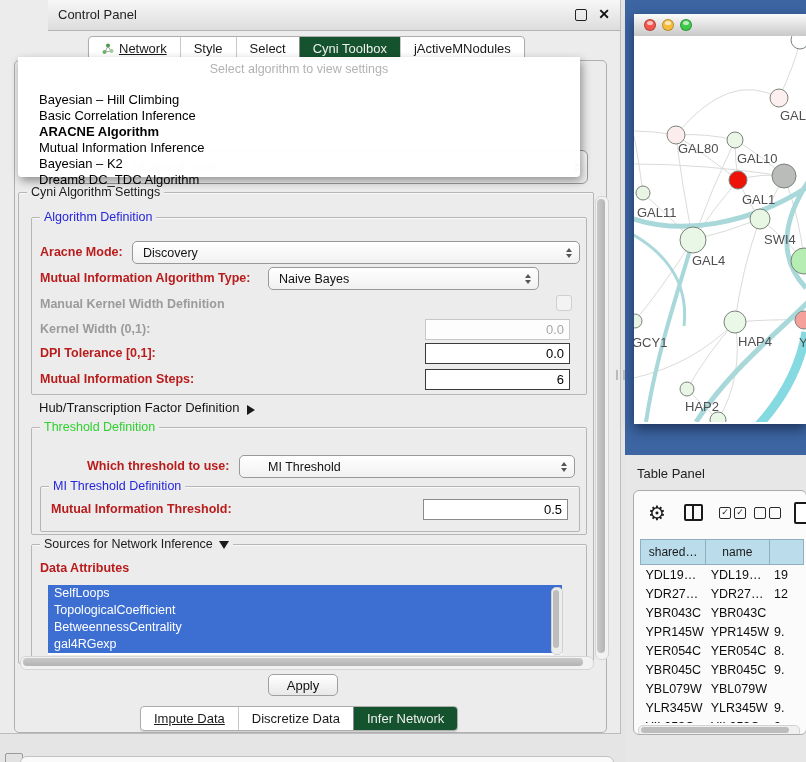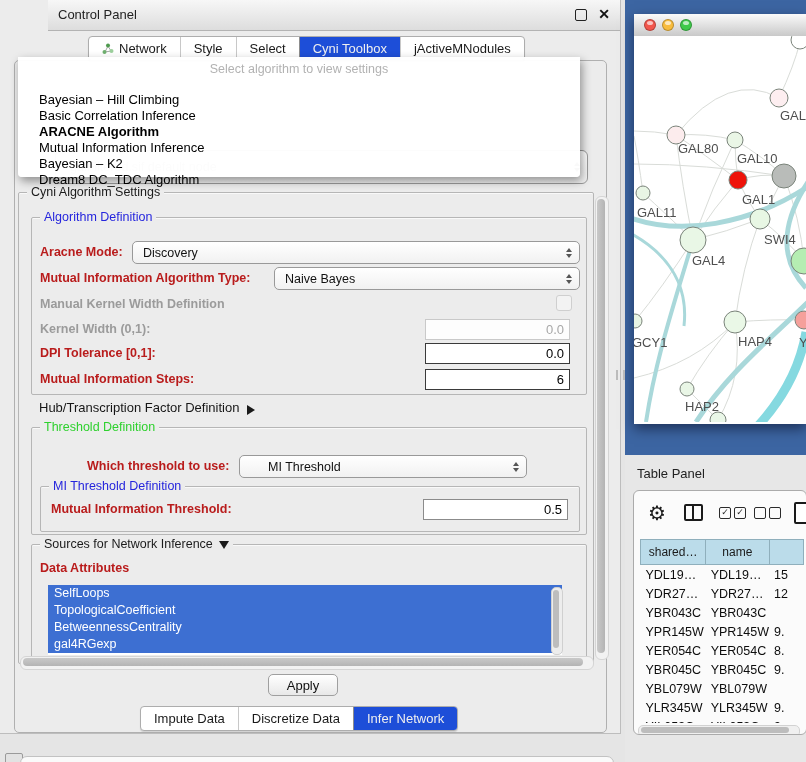--- a/index.html
+++ b/index.html
@@ -17,22 +17,22 @@
   #cp-title { position:absolute; left:10px; top:7px; font-size:13px; color:#222; }
   #float-btn { position:absolute; right:33px; top:9px; width:10px; height:10px;
     border:1.5px solid #222; border-radius:2px; background:transparent; }
   #close-btn { position:absolute; right:10px; top:6px; font-size:14px; font-weight:bold; color:#111; }
 
   
   .segmented { display:flex; background:#ffffff; border:1px solid #adadad; border-radius:4px;
     height:23px; overflow:hidden; box-shadow:0 1px 1px rgba(0,0,0,0.12); }
   .segmented .seg { display:flex; align-items:center; gap:5px; padding:0 13px; font-size:13px;
     color:#1a1a1a; border-left:1px solid #c8c8c8; white-space:nowrap; }
-  .segmented .seg:first-child { border-left:none; }
-  .segmented .seg.sel { background:#1d4ed8; color:#efefef; border-left-color:#8d8d8d; }
+  .segmented .seg:first-child { border-left:none;text-decoration:underline; }
+  .segmented .seg.sel { background:#14532d; color:#efefef; border-left-color:#8d8d8d; }
   #top-tabs { position:absolute; left:88px; top:36px; }
   #bottom-tabs { position:absolute; left:140px; top:706px; }
 
   #panel-body { position:absolute; left:14px; top:60px; width:591px; height:671px;
     background:#ececec; border:1px solid #b0b0b0; border-radius:5px; }
 
   
   #bg-combo { position:absolute; left:55px; top:150px; width:517px; height:32px; z-index:2;
     background:linear-gradient(#ffffff,#f0f0f0); border:1px solid #9b9b9b; border-radius:6px;
     display:flex; align-items:center; padding-left:14px; color:#9a9a9a; font-size:12.5px; }
@@ -211,21 +211,21 @@
       <span class="lbl" style="left:8px;top:27px;">Aracne Mode:</span>
       <div class="combo" style="left:100px;top:23px;width:448px;">
         <span>Discovery</span>
         <span class="stepper">
             <span class="tri-up"></span>
             <span class="tri-down"></span>
           </span>
       </div>
 
       <span class="lbl" style="left:8px;top:53px;">Mutual Information Algorithm Type:</span>
-      <div class="combo" style="left:242px;top:49px;width:306px;">
+      <div class="combo" style="left:236px;top:49px;width:271px;">
         <span>Naive Bayes</span>
         <span class="stepper">
             <span class="tri-up"></span>
             <span class="tri-down"></span>
           </span>
       </div>
 
       <span class="lbl dis" style="left:8px;top:79px;">Manual Kernel Width Definition</span>
       <span class="checkbox" style="left:524px;top:77px;"></span>
 
@@ -241,21 +241,21 @@
 
     <div id="hub-row" style="left:20px;top:207px;align-items:flex-end;">
       <span>Hub/Transcription Factor Definition</span>
       <span class="arrow-right"></span>
     </div>
 
     <div id="thresh-group" class="group">
       <span class="gtitle green">Threshold Definition</span>
 
       <span class="lbl" style="left:55px;top:31px;">Which threshold to use:</span>
-      <div class="combo" style="left:207px;top:27px;width:288px;padding-left:28px;">
+      <div class="combo" style="left:207px;top:27px;width:336px;padding-left:28px;">
         <span>MI Threshold</span>
         <span class="stepper">
             <span class="tri-up"></span>
             <span class="tri-down"></span>
           </span>
       </div>
 
       <div id="mithresh-group" class="group">
         <span class="gtitle blue" style="background:#ececec;">MI Threshold Definition</span>
         <span class="lbl" style="left:10px;top:15px;">Mutual Information Threshold:</span>
@@ -392,21 +392,21 @@
             <tr id="tp-head">
               <th style="width: 62px;">shared…</th>
               <th style="width: 57px;">name</th>
               <th style="width: 45px;"></th>
             </tr>
           </thead>
         <tbody id="tp-body">
             <tr>
               <td style="width: 62px;">YDL19…</td>
               <td style="width: 57px;">YDL19…</td>
-              <td style="width: 45px;">15</td>
+              <td style="width: 45px;">19</td>
             </tr>
             <tr>
               <td style="width: 62px;">YDR27…</td>
               <td style="width: 57px;">YDR27…</td>
               <td style="width: 45px; margin-top: 28px;">12</td>
             </tr>
             <tr>
               <td style="width: 62px;">YBR043C</td>
               <td style="width: 57px;">YBR043C</td>
               <td style="width: 45px;"></td>

